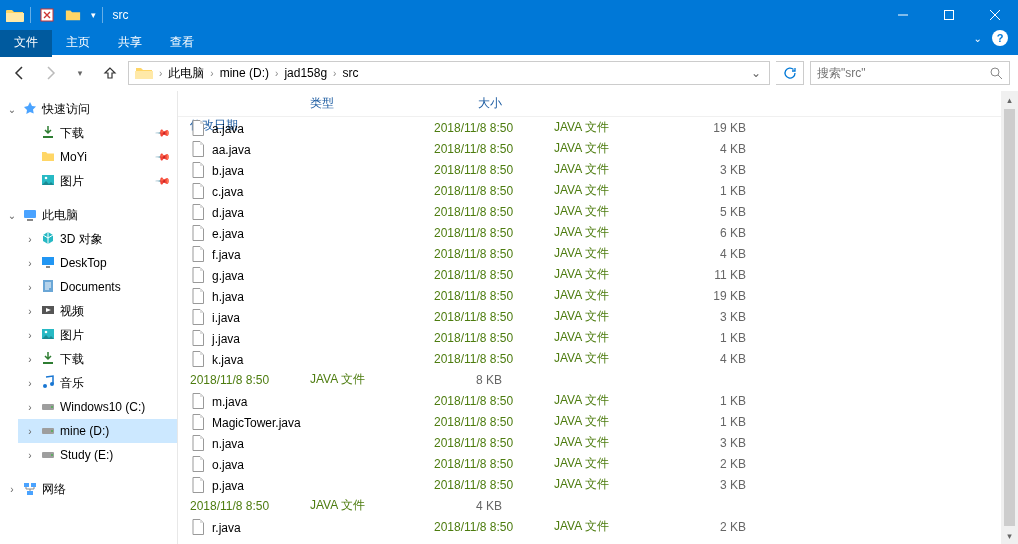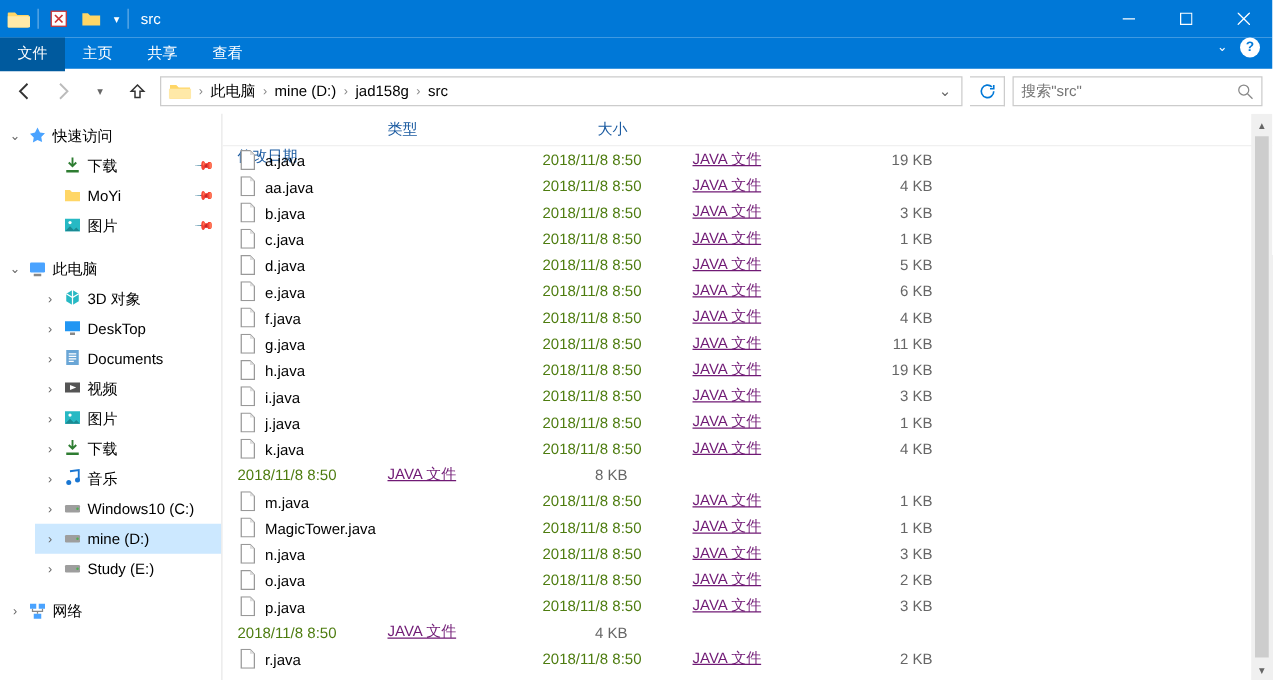--- a/index.html
+++ b/index.html
@@ -35,40 +35,40 @@
   .refresh-btn { width:28px; height:24px; border:1px solid #ccc; border-left:none; display:flex; align-items:center; justify-content:center; color:#0078d7;}
   .searchbox { width:200px; height:24px; border:1px solid #ccc; display:flex; align-items:center; padding:0 6px; color:#888; justify-content:space-between;}
   .searchbox input { border:none; outline:none; font-size:12px; width:160px; color:#555; }
 
   
   .content { display:flex; height:453px; }
   .navpane { width:178px; border-right:1px solid #e8e8e8; padding-top:6px; overflow:hidden; }
   .tree-item { display:flex; align-items:center; height:24px; padding-left:6px; gap:4px; }
   .tree-item .chev { width:12px; color:#666; font-size:10px; text-align:center;}
   .tree-item .label { font-size:12px; white-space:nowrap; }
-  .tree-child { padding-left:28px; }
+  .tree-child { padding-left:18px; }
   .tree-child .tree-item { padding-left:6px; }
   .pin { margin-left:auto; margin-right:8px; color:#6aa2d8; font-size:10px; transform:rotate(45deg);}
   .tree-item.selected { background:#cce8ff; }
   .tree-group-spacer { height:10px; }
 
   .fileview { flex:1; position:relative; overflow:hidden; }
   .columns { display:flex; height:26px; border-bottom:1px solid #f0f0f0; color:#1a5aa0; font-size:12px; align-items:center; padding-left:12px; user-select:none;}
   .col-name { width:244px; display:flex; align-items:center;}
   .col-date { width:120px;margin-top:44px; }
   .col-type { width:124px; }
   .col-size { width:80px; text-align:right; padding-right:12px;}
   .sort-ind { margin-left:48px; color:#888; font-size:9px;}
 
   .rows { overflow-y:auto; height:427px; }
   .file-row { display:flex; height:21px; align-items:center; padding-left:12px; font-size:12px; color:#000;}
   .file-row .icon { width:16px; height:16px; margin-right:6px; display:flex; align-items:center; justify-content:center;}
   .file-row .c-name { width:244px; display:flex; align-items:flex-end;}
   .file-row .c-date { width:120px; color:#4d7c0f;}
-  .file-row .c-type { width:124px; color:#701a75;text-decoration:underline;}
+  .file-row .c-type { width:124px; color:#4d7c0f;}
   .file-row .c-size { width:80px; text-align:right; padding-right:12px; color:#666;}
 
   .scrollbar { position:absolute; right:0; top:0; width:17px; height:100%; background:#f0f0f0; display:flex; flex-direction:column;}
   .sb-btn { height:17px; display:flex; align-items:center; justify-content:center; color:#666; font-size:9px;}
   .sb-thumb { flex:1; margin:1px 3px; background:#cdcdcd; }
 
   
   .ficon-page { width:14px; height:16px; }
 </style>
 </head>

